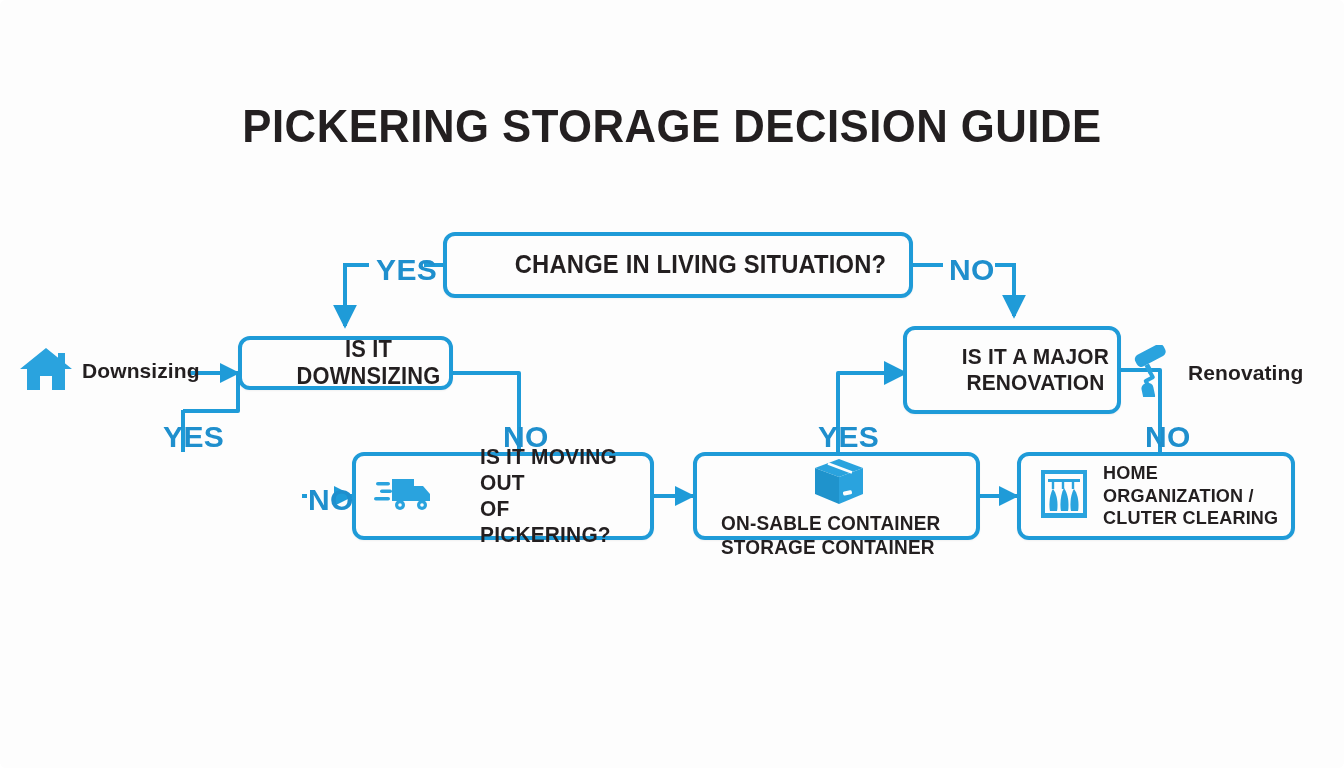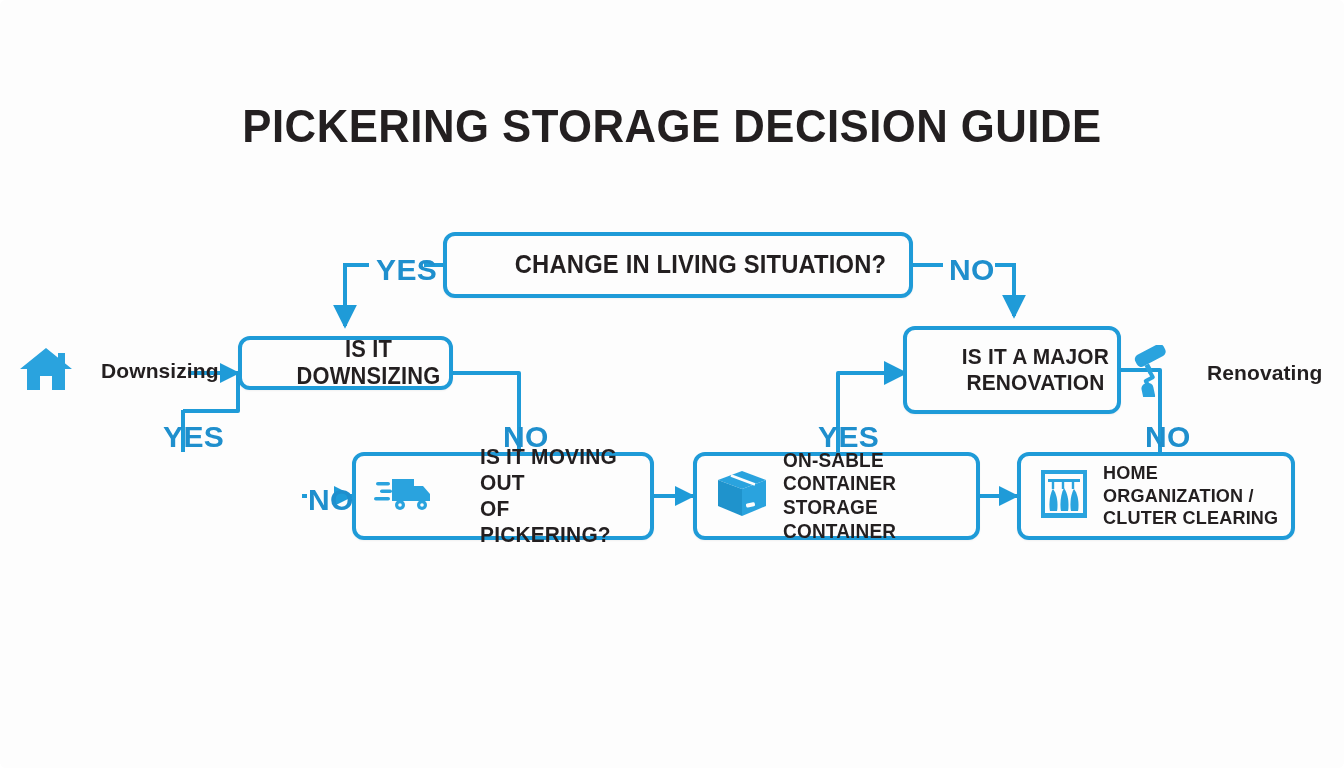--- a/index.html
+++ b/index.html
@@ -90,21 +90,21 @@
 
   #node-renovation   { left: 903px; top: 326px;  width: 218px; height: 88px; }
   #node-renovation .label { font-size: 22px; }
 
   #node-selfstorage  { left: 47px;  top: 452px;  width: 255px; height: 88px; }
   #node-selfstorage .label { font-size: 20px; }
 
   #node-moving       { left: 352px; top: 452px;  width: 302px; height: 88px; gap: 32px; }
   #node-moving .label { font-size: 22px; }
 
-  #node-container    { left: 693px; top: 452px;  width: 287px; height: 88px; }
+  #node-container    { left: 693px; top: 452px;  width: 287px; height: 88px; flex-direction: column; }
   #node-container .label { font-size: 20px; }
 
   #node-homeorg      { left: 1017px; top: 452px; width: 278px; height: 88px; }
   #node-homeorg .label { font-size: 19px; }
 
   
   .edgelabel {
     position: absolute;
     color: #1f8fcd;
     font-size: 30px;
@@ -127,21 +127,20 @@
     display: flex;
     align-items: center;
     gap: 8px;
   }
   .side .sidetext {
     font-size: 21px;
     font-weight: 700;
     color: #231f20;
     white-space: nowrap;
     letter-spacing: 0.1px;
-    margin-left: 19px;
   }
   #side-downsizing { left: 18px;   top: 345px; }
   #side-renovating { left: 1128px; top: 345px; }
 </style>
 </head>
 <body>
 
 <div id="canvas">
 
   <div class="title">PICKERING STORAGE DECISION GUIDE</div>

